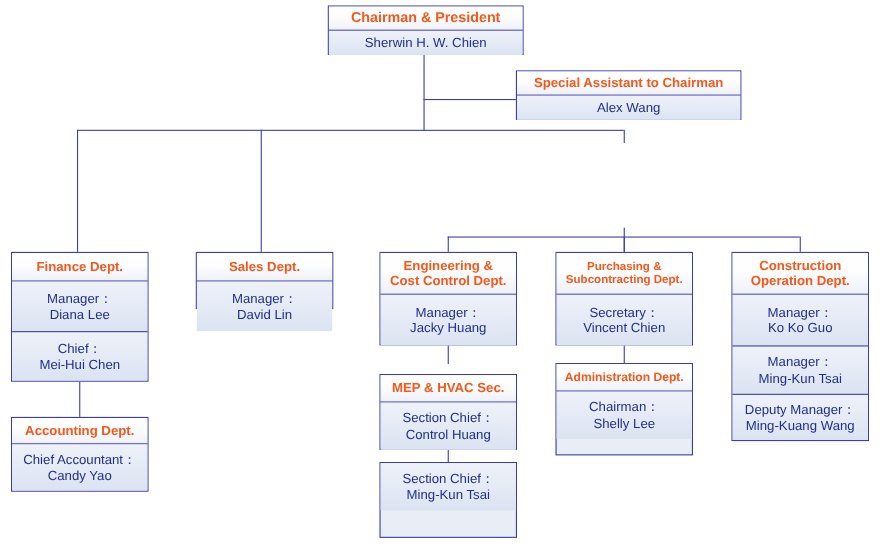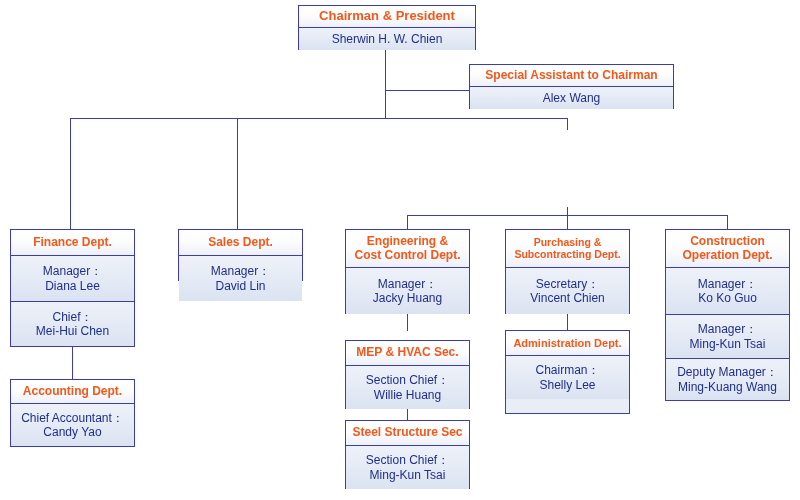--- a/index.html
+++ b/index.html
@@ -129,26 +129,25 @@
     <div class="row fs12" style="height:46px;">
       <div>Manager：</div>
       <div>Jacky Huang</div>
     </div>
   </div>
 
   <div class="node" style="left:345px;top:330px;width:125px;height:69px;margin-top:10px;">
     <div class="hdr fs12" style="height:25px;">MEP &amp; HVAC Sec.</div>
     <div class="row fs12" style="height:43px;">
       <div>Section Chief：</div>
-      <div>Willie Huang</div>
+      <div>Control Huang</div>
     </div>
   </div>
 
   <div class="node" style="left:345px;top:420px;width:125px;height:69px;">
-    <div class="hdr fs12" style="height:25px;">Steel Structure Sec</div>
     <div class="row fs12" style="height:43px;">
       <div>Section Chief：</div>
       <div>Ming-Kun Tsai</div>
     </div>
   </div>
 
   <div class="node" style="left:505px;top:229px;width:125px;height:85px;">
     <div class="hdr fs105" style="height:38px;flex-direction:column;">
       <div>Purchasing &amp;</div>
       <div>Subcontracting Dept.</div>

